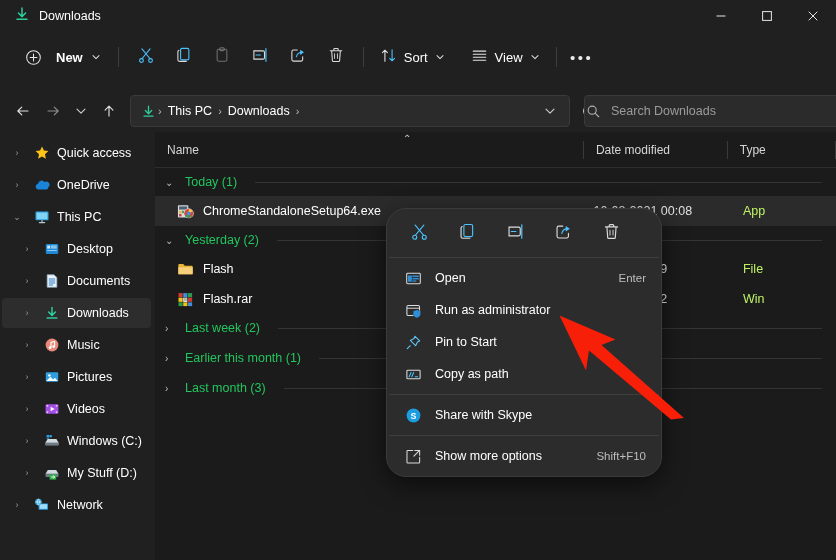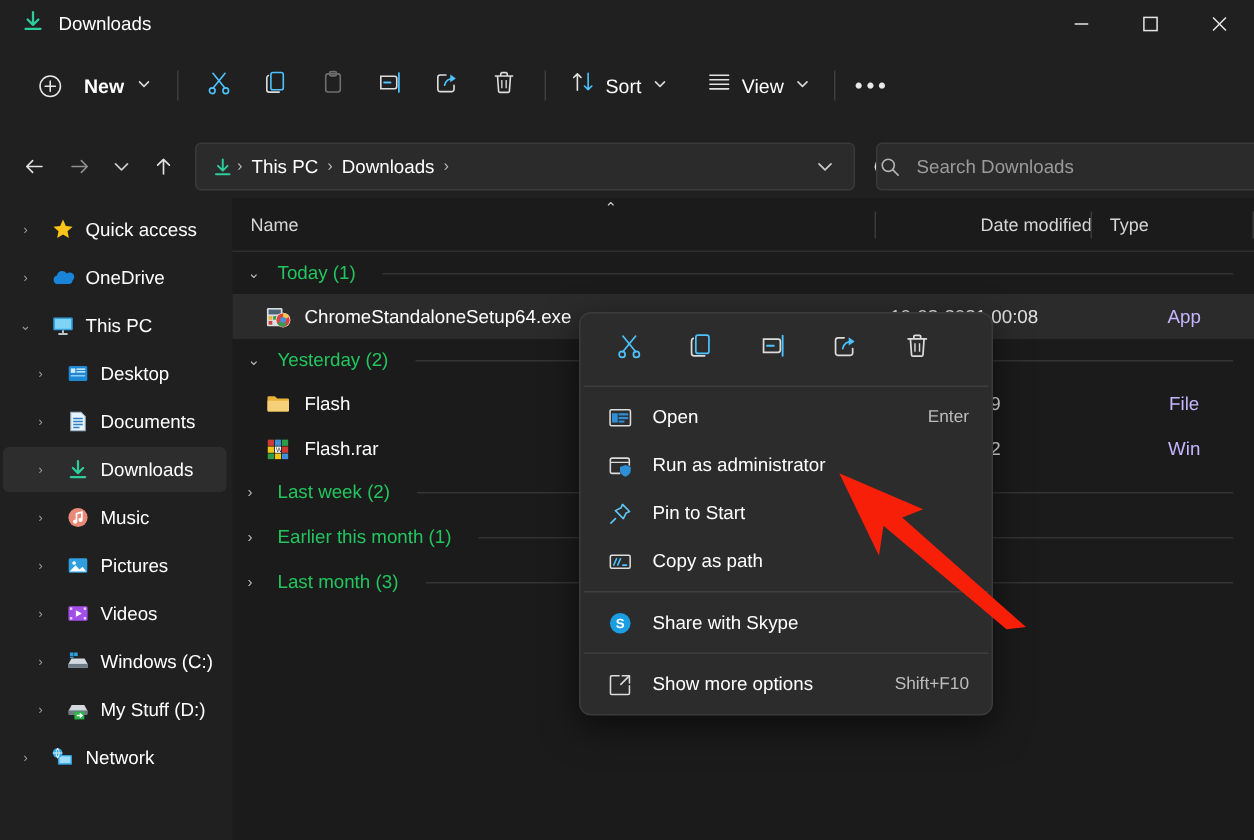--- a/index.html
+++ b/index.html
@@ -98,45 +98,45 @@
     border-bottom: 1px solid #2e2e2e; background: #1b1b1b;
   }
   .col {
     font-size: 12px; color: #d6d6d6; height: 36px; display: flex; align-items: center;
     padding-left: 12px; position: relative;
   }
   .col::after {
     content: ""; position: absolute; right: 0; top: 9px; height: 18px; width: 1px; background: #3a3a3a;
   }
   .col.name { width: 480px; }
-  .col.date { width: 160px; justify-content: flex-end; }
+  .col.date { width: 160px; }
   .col.type { width: 120px; }
   .sortglyph {
     position: absolute; left: 248px; top: 1px; font-size: 10px; color: #cfcfcf;
   }
   .group-row {
     height: 28px; display: flex; align-items: center; padding-left: 10px; gap: 8px;
   }
   .group-chev { color: #b9b9b9; font-size: 10px; width: 12px; }
   .group-label { font-size: 12.5px; color: #22c55e; white-space: nowrap; }
   .group-line { flex: 1; height: 1px; background: #343434; margin-left: 10px; margin-right: 14px; }
   .file-row {
     height: 30px; display: flex; align-items: center; position: relative; gap: 10px;
   }
   .file-row.selected { background: #2b2b2b; }
   .file-name { width: 480px; display: flex; align-items: center; gap: 9px; padding-left: 21px; }
   .file-name .label { font-size: 12.5px; color: #ffffff; white-space: nowrap; }
   .file-date { width: 160px; font-size: 12.5px; color: #e0e0e0; padding-left: 12px; white-space: nowrap; }
-  .file-type { width: 120px; font-size: 12.5px; color: #c4b5fd; padding-left: 12px; white-space: nowrap; text-align: center; }
+  .file-type { width: 120px; font-size: 12.5px; color: #bef264; padding-left: 12px; white-space: nowrap; }
   .fic { width: 18px; height: 18px; flex: 0 0 18px; display: flex; align-items: center; justify-content: center; }
 
   
   .ctxmenu {
     position: absolute; left: 386px; top: 208px; width: 276px;
-    background: #2c2c2c; border: 1px solid #3b3b3b; border-radius: 8px;
+    background: #2c2c2c; border: 1px solid #3b3b3b; border-radius: 20px;
     box-shadow: 0 8px 24px rgba(0,0,0,0.55);
     padding: 4px 0 4px 0; z-index: 40;
   }
   .ctx-iconrow {
     display: flex; align-items: center; justify-content: flex-start;
     gap: 0px; padding: 3px 4px 3px 8px;
   }
   .ctx-ic {
     width: 48px; height: 34px; display: flex; align-items: center; justify-content: center;
     border-radius: 4px;

